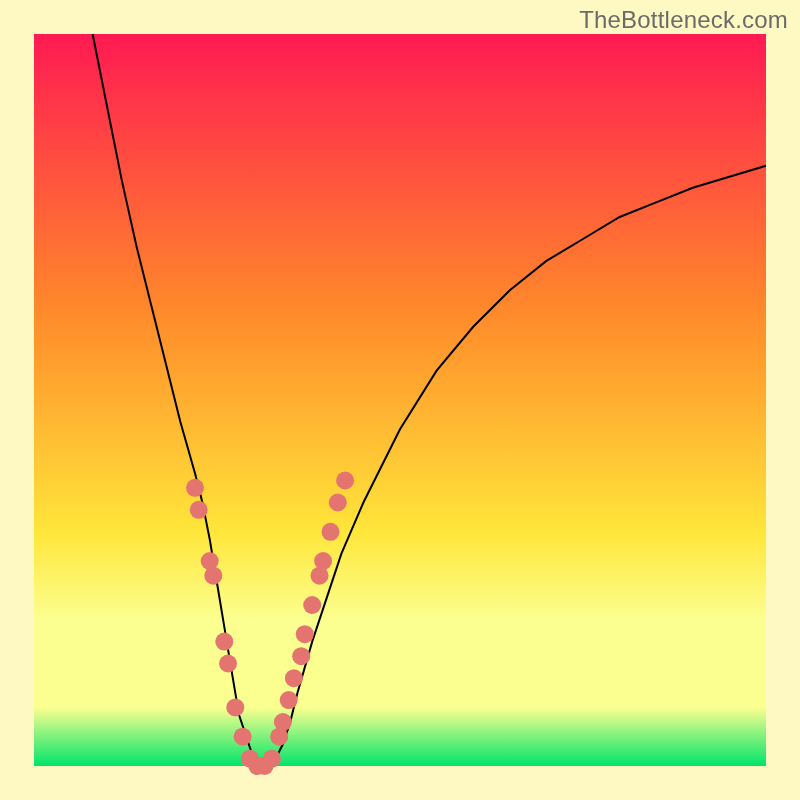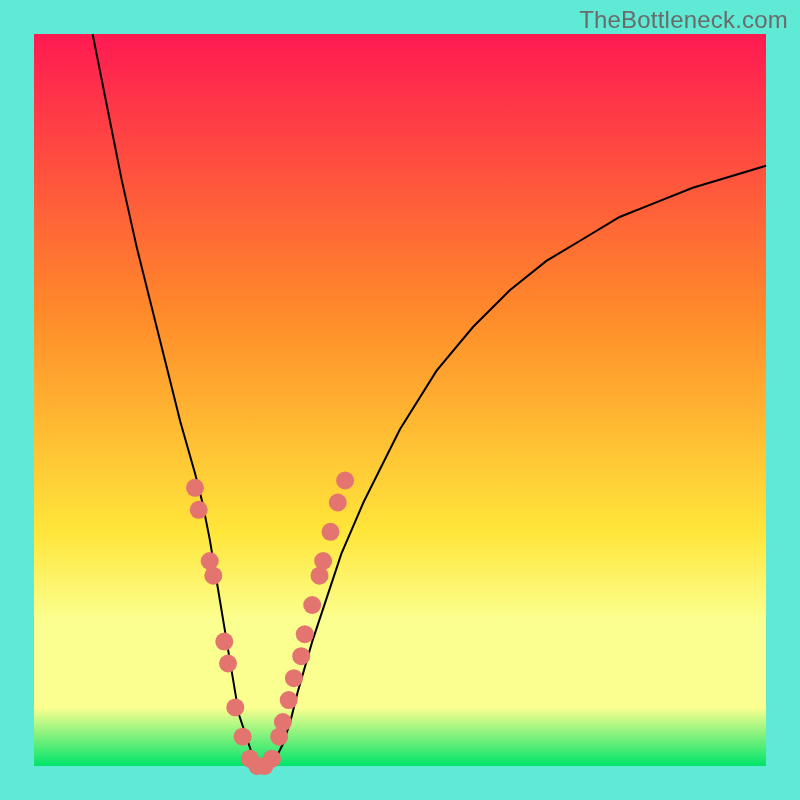--- a/index.html
+++ b/index.html
@@ -10,21 +10,21 @@
     background: #000;
     overflow: hidden;
     font-family: Arial, Helvetica, sans-serif;
   }
   .frame {
     position: absolute;
     left: 0;
     top: 0;
     width: 800px;
     height: 800px;
-    background: #5eead4;
+    background: #fef9c3;
   }
   .plot-area {
     position: absolute;
     left: 34px;
     top: 34px;
     width: 732px;
     height: 732px;
     
   }
   .watermark {

